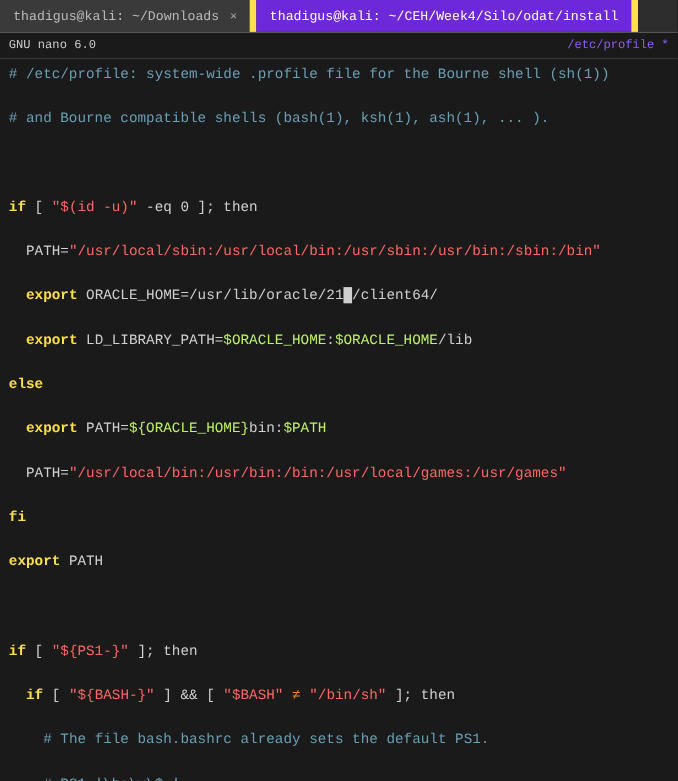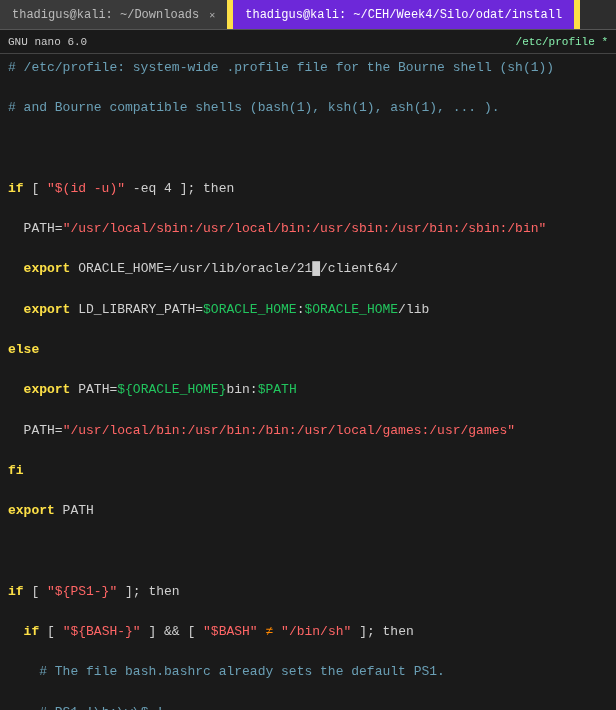--- a/index.html
+++ b/index.html
@@ -52,38 +52,38 @@
       color: #ccc;
       height: 24px;
       display: flex;
       align-items: center;
       justify-content: space-between;
     }
     .menu-left {
       color: #ccc;
     }
     .menu-right {
-      color: #86efac;
+      color: #8b5cf6;
       margin-left: 11px;
     }
 
     
     .code-area {
       padding: 4px 8px;
       line-height: 1.55;
       background: #1a1a1a;
       height: calc(710px - 54px);
       overflow: hidden;
     }
 
     
     .c-comment { color: #6a9fb5; }
     .c-keyword { color: #fde047; font-weight: bold; }
     .c-string { color: #ff6666; }
-    .c-var-red { color: #22c55e; }
+    .c-var-red { color: #bef264; }
     .c-plain { color: #d0d0d0; }
     .c-ne { color: #ff8800; }
 
     pre { white-space: pre; font-family: inherit; font-size: inherit; }
     .line { display: block; min-height: 1.55em; }
 
     span { display: inline; }
   </style>
 </head>
 <body>
@@ -100,21 +100,21 @@
 
 <div class="menu-bar">
   <span class="menu-left">GNU nano 6.0</span>
   <span class="menu-right">/etc/profile *</span>
 </div>
 
 <div class="code-area">
 <pre><span class="line"><span class="c-comment"># /etc/profile: system-wide .profile file for the Bourne shell (sh(1))</span></span>
 <span class="line"><span class="c-comment"># and Bourne compatible shells (bash(1), ksh(1), ash(1), ... ).</span></span>
 <span class="line"></span>
-<span class="line"><span class="c-keyword">if</span><span class="c-plain"> [ </span><span class="c-string">"$(id -u)"</span><span class="c-plain"> -eq 4 ]; then</span></span>
+<span class="line"><span class="c-keyword">if</span><span class="c-plain"> [ </span><span class="c-string">"$(id -u)"</span><span class="c-plain"> -eq 0 ]; then</span></span>
 <span class="line">  <span class="c-plain">PATH=</span><span class="c-string">"/usr/local/sbin:/usr/local/bin:/usr/sbin:/usr/bin:/sbin:/bin"</span></span>
 <span class="line">  <span class="c-keyword">export</span><span class="c-plain"> ORACLE_HOME=/usr/lib/oracle/21█/client64/</span></span>
 <span class="line">  <span class="c-keyword">export</span><span class="c-plain"> LD_LIBRARY_PATH=</span><span class="c-var-red">$ORACLE_HOME</span><span class="c-plain">:</span><span class="c-var-red">$ORACLE_HOME</span><span class="c-plain">/lib</span></span>
 <span class="line"><span class="c-keyword">else</span></span>
 <span class="line">  <span class="c-keyword">export</span><span class="c-plain"> PATH=</span><span class="c-var-red">${ORACLE_HOME}</span><span class="c-plain">bin:</span><span class="c-var-red">$PATH</span></span>
 <span class="line">  <span class="c-plain">PATH=</span><span class="c-string">"/usr/local/bin:/usr/bin:/bin:/usr/local/games:/usr/games"</span></span>
 <span class="line"><span class="c-keyword">fi</span></span>
 <span class="line"><span class="c-keyword">export</span><span class="c-plain"> PATH</span></span>
 <span class="line"></span>
 <span class="line"><span class="c-keyword">if</span><span class="c-plain"> [ </span><span class="c-string">"${PS1-}"</span><span class="c-plain"> ]; then</span></span>

